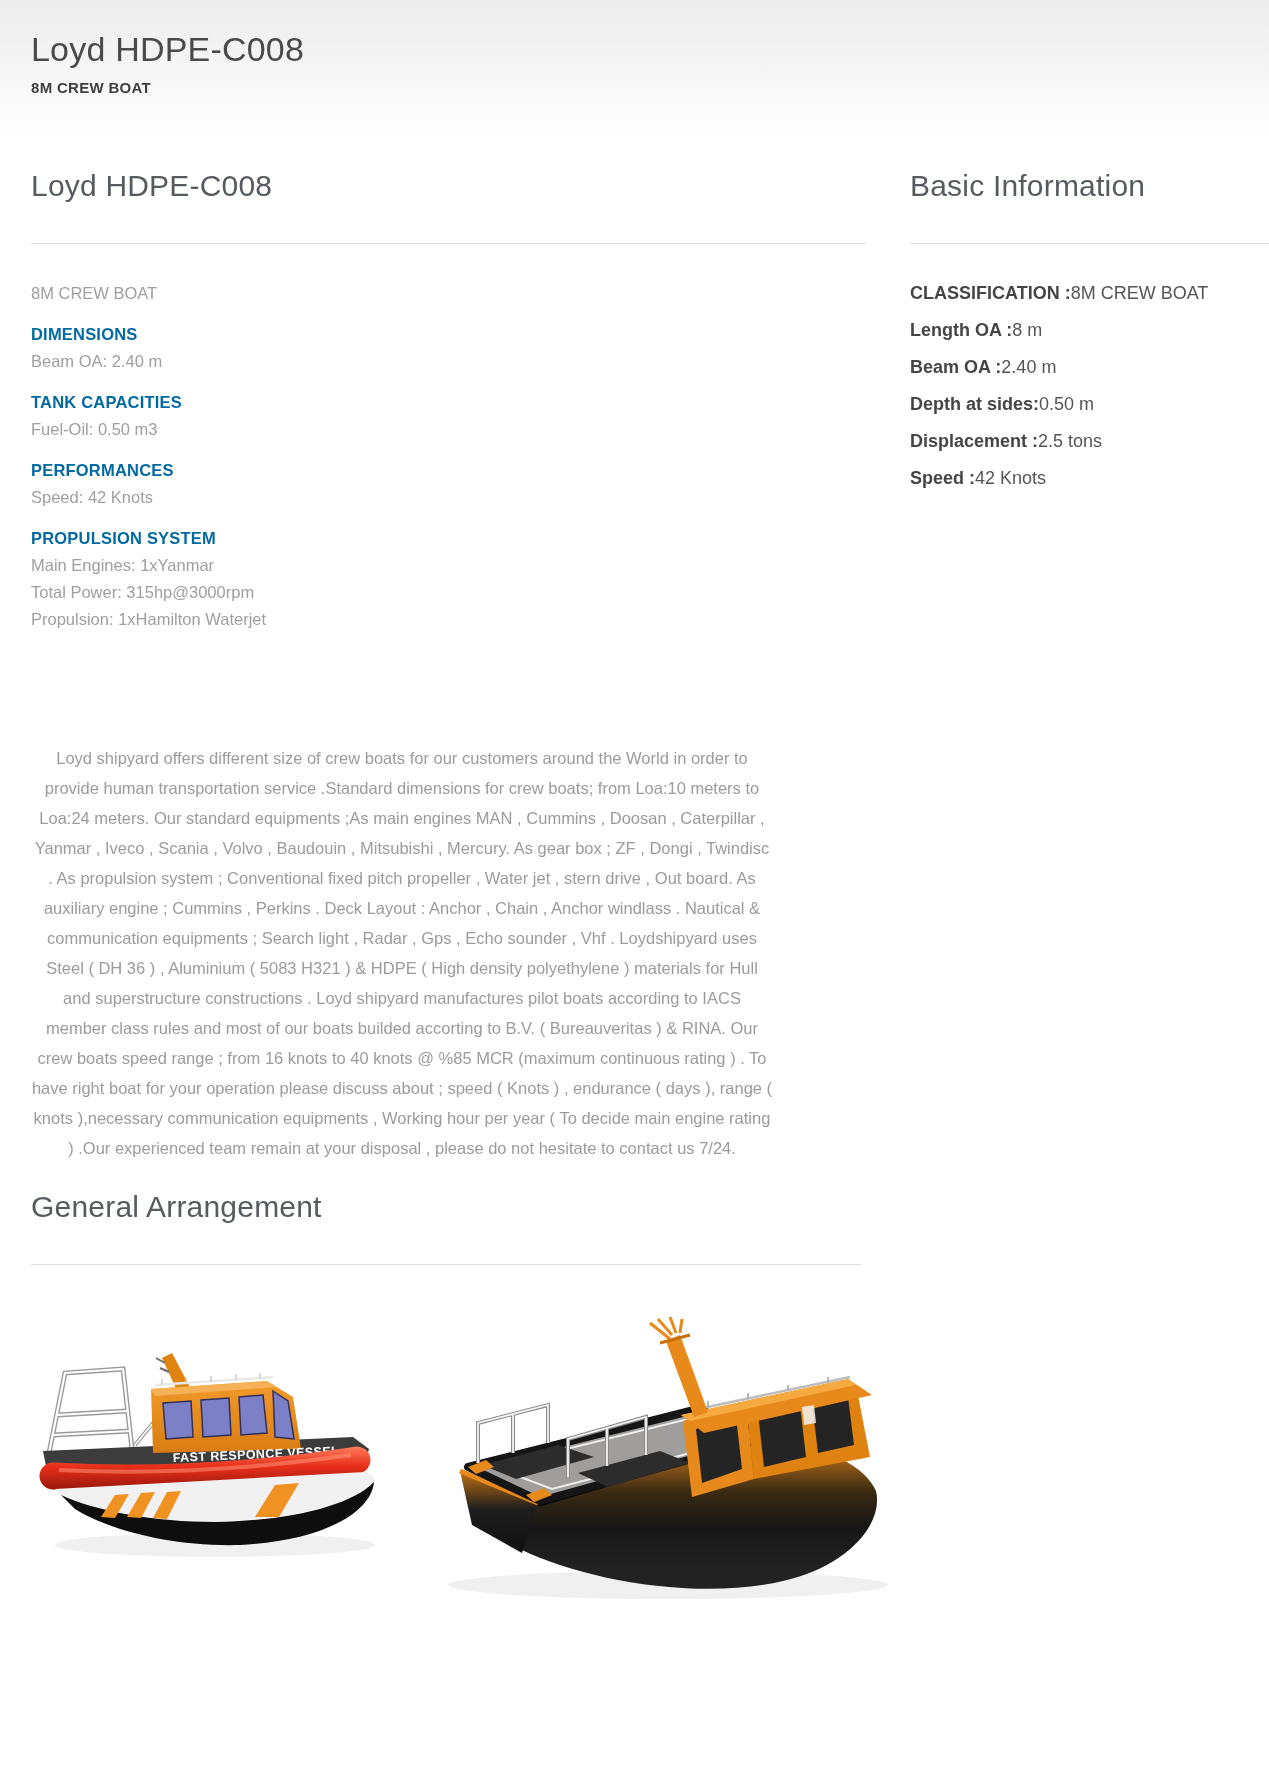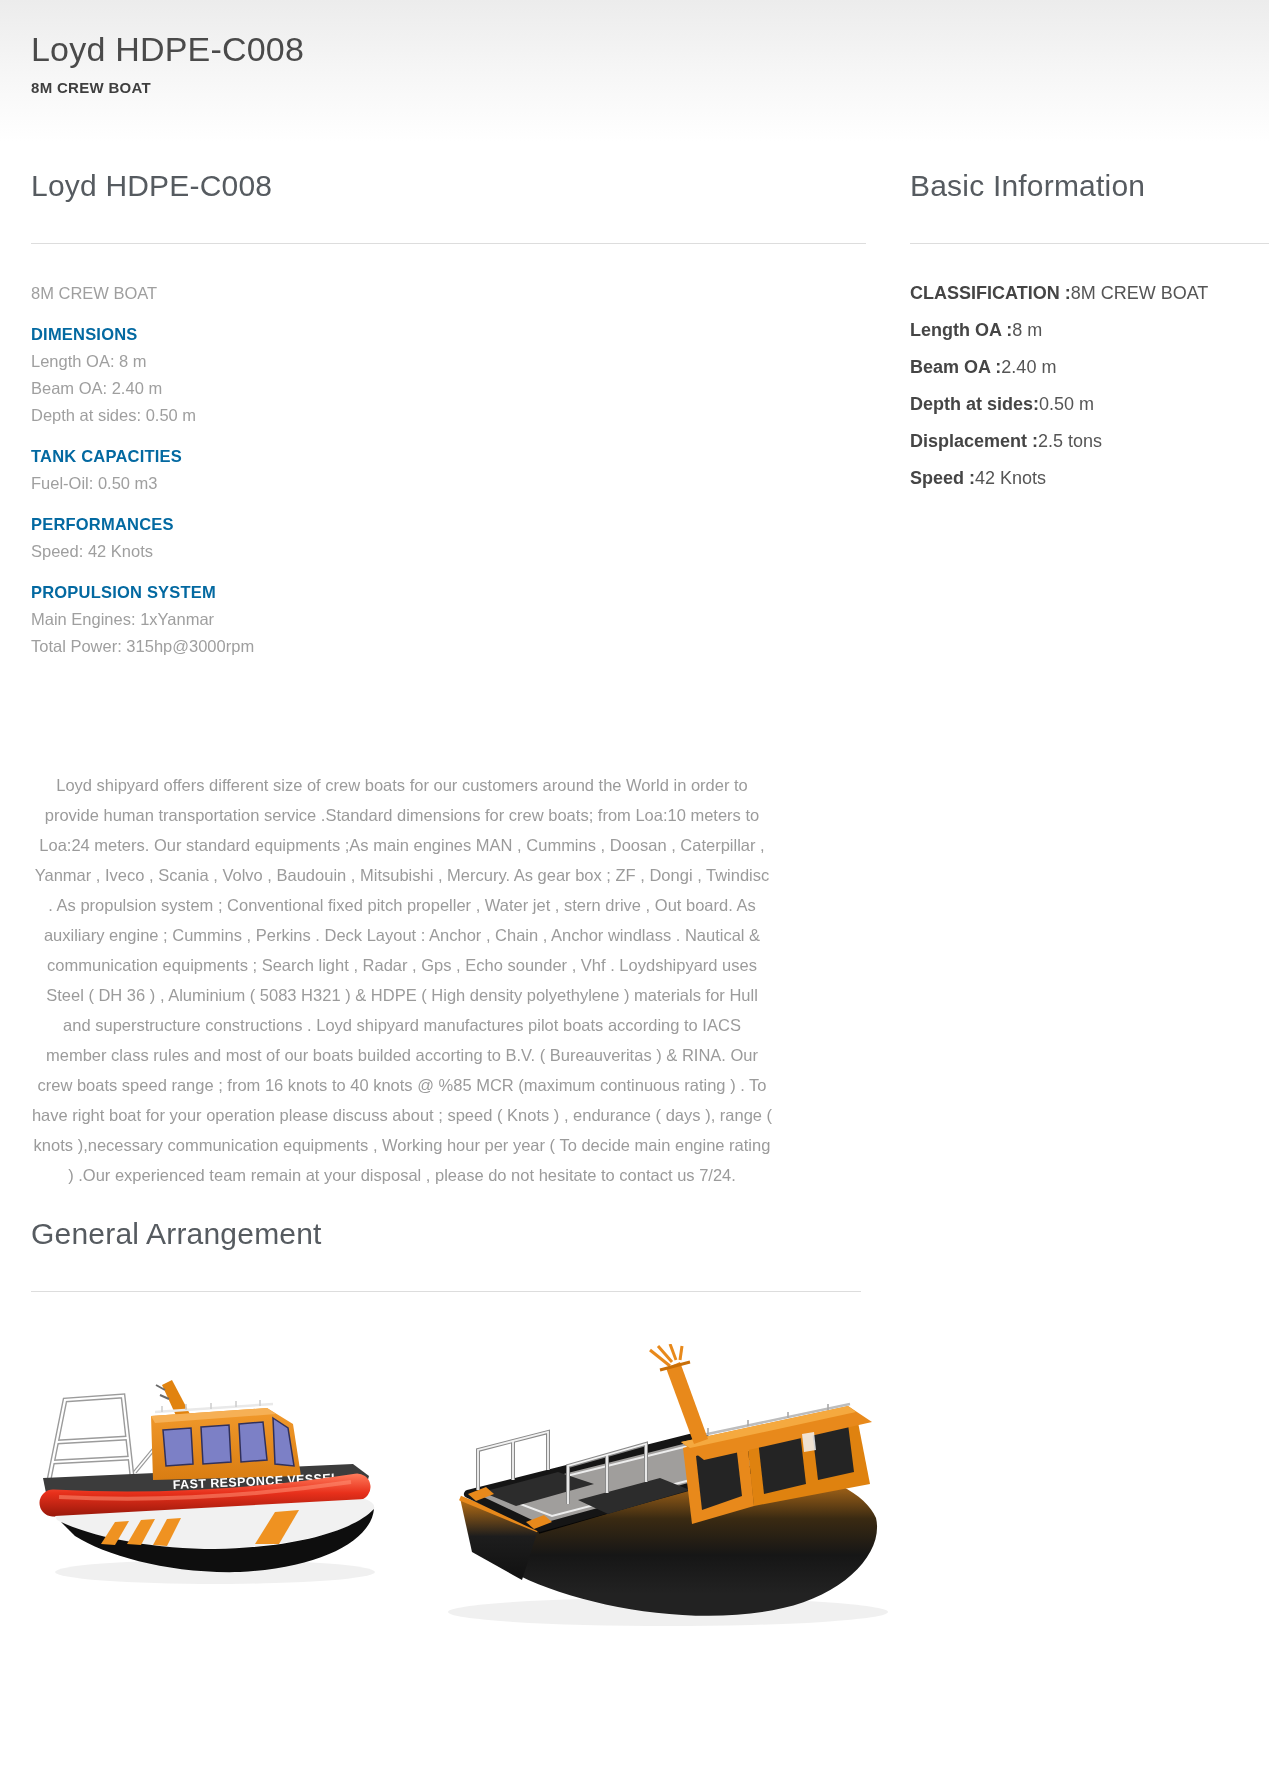--- a/index.html
+++ b/index.html
@@ -62,39 +62,38 @@
 
   <section class="left-col">
     <h2 class="sec">Loyd HDPE-C008</h2>
     <hr class="rule">
 
     <div class="spec-area">
       <p class="spec-intro">8M CREW BOAT</p>
 
       <div class="spec-group">
         <p class="spec-title">DIMENSIONS</p>
-        <p class="spec-line">Length OA: 8 m</p>
         <p class="spec-line">Beam OA: 2.40 m</p>
-        <p class="spec-line">Depth at sides: 0.50 m</p>
       </div>
 
       <div class="spec-group">
         <p class="spec-title">TANK CAPACITIES</p>
         <p class="spec-line">Fuel-Oil: 0.50 m3</p>
       </div>
 
       <div class="spec-group">
         <p class="spec-title">PERFORMANCES</p>
         <p class="spec-line">Speed: 42 Knots</p>
       </div>
 
       <div class="spec-group">
         <p class="spec-title">PROPULSION SYSTEM</p>
         <p class="spec-line">Main Engines: 1xYanmar</p>
         <p class="spec-line">Total Power: 315hp@3000rpm</p>
+        <p class="spec-line">Propulsion: 1xHamilton Waterjet</p>
       </div>
     </div>
 
     <p class="description">Loyd shipyard offers different size of crew boats for our customers around the World in order to provide human transportation service .Standard dimensions for crew boats; from Loa:10 meters to Loa:24 meters. Our standard equipments ;As main engines MAN , Cummins , Doosan , Caterpillar , Yanmar , Iveco , Scania , Volvo , Baudouin , Mitsubishi , Mercury. As gear box ; ZF , Dongi , Twindisc . As propulsion system ; Conventional fixed pitch propeller , Water jet , stern drive , Out board. As auxiliary engine ; Cummins , Perkins . Deck Layout : Anchor , Chain , Anchor windlass . Nautical &amp; communication equipments ; Search light , Radar , Gps , Echo sounder , Vhf . Loydshipyard uses Steel ( DH 36 ) , Aluminium ( 5083 H321 ) &amp; HDPE ( High density polyethylene ) materials for Hull and superstructure constructions . Loyd shipyard manufactures pilot boats according to IACS member class rules and most of our boats builded accorting to B.V. ( Bureauveritas ) &amp; RINA. Our crew boats speed range ; from 16 knots to 40 knots @ %85 MCR (maximum continuous rating ) . To have right boat for your operation please discuss about ; speed ( Knots ) , endurance ( days ), range ( knots ),necessary communication equipments , Working hour per year ( To decide main engine rating ) .Our experienced team remain at your disposal , please do not hesitate to contact us 7/24.</p>
   </section>
 
   <aside class="right-col">
     <h2 class="sec">Basic Information</h2>
     <hr class="rule">
     <div class="info-rows">

